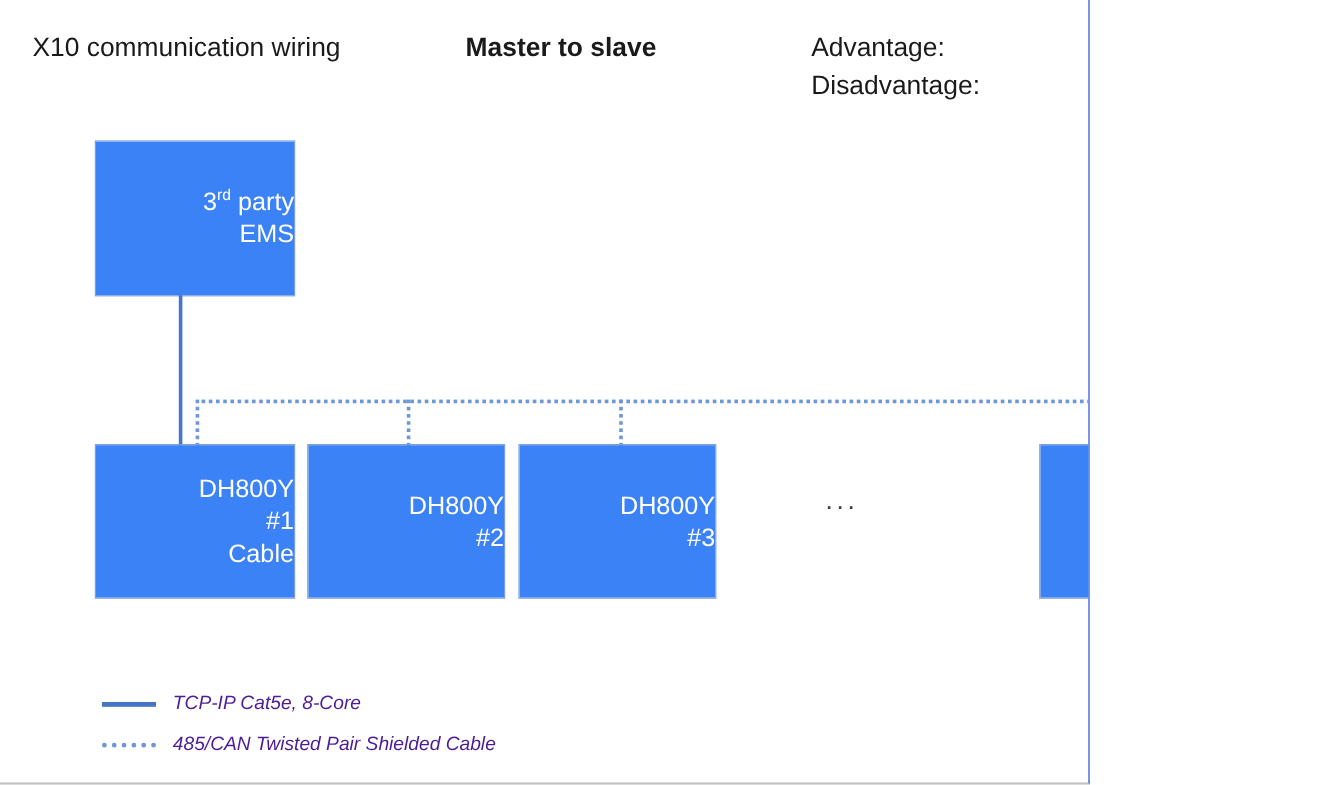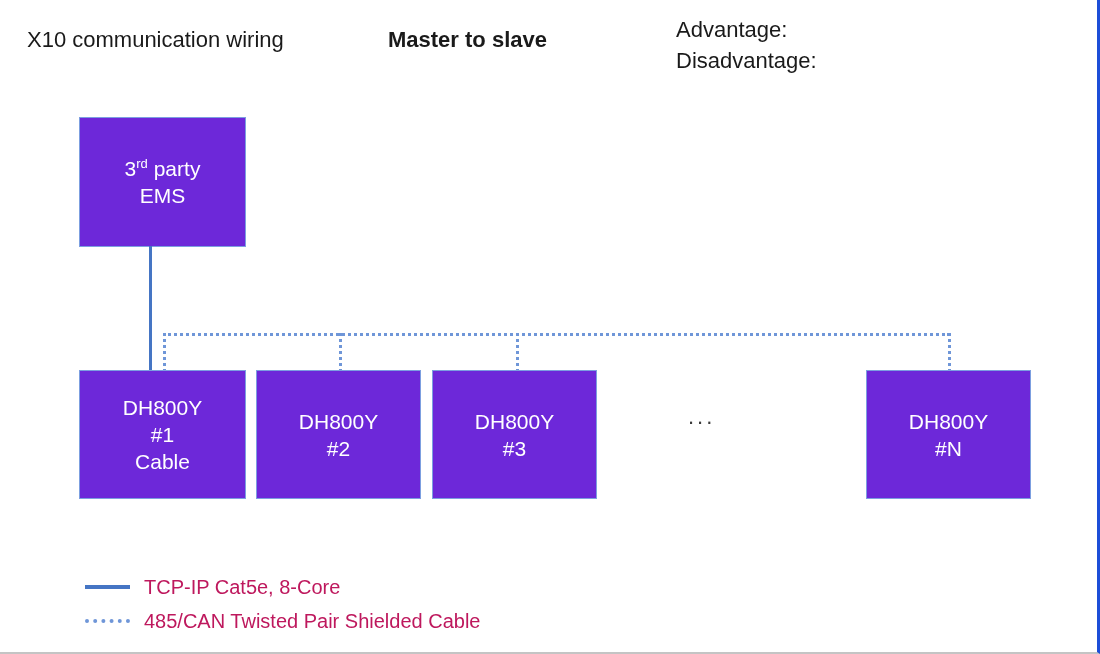--- a/index.html
+++ b/index.html
@@ -5,61 +5,61 @@
   html, body {
     margin: 0;
     padding: 0;
     background: #ffffff;
   }
   body {
     font-family: "Liberation Sans", sans-serif;
   }
   #canvas {
     position: relative;
-    width: 1100px;
+    width: 908px;
     height: 654px;
     background: #ffffff;
-    border-right: 3px solid #1d4ed8;
+    border-right: 1px solid #1d4ed8;
     border-bottom: 2px solid #c4c4c4;
     box-sizing: border-box;
     overflow: hidden;
   }
 
   
   .hdr {
     position: absolute;
     font-size: 22px;
     line-height: 30px;
     color: #1a1a1a;
     white-space: pre;
   }
   #title-x10   { left: 27px;  top: 25px; }
   #title-m2s   { left: 388px; top: 25px; font-weight: bold; }
 
   #notes {
     position: absolute;
     left: 676px;
-    top: 15px;
+    top: 25px;
     font-size: 22px;
     line-height: 30.5px;
     color: #1a1a1a;
   }
   #notes div { white-space: pre; }
 
   
   .box {
     position: absolute;
-    background: #6d28d9;
+    background: #3b82f6;
     color: #ffffff;
     font-size: 21px;
     line-height: 27px;
     text-align: center;
     display: flex;
     flex-direction: column;
-    align-items: center;
+    align-items: flex-end;
     justify-content: center;
     box-sizing: border-box;
     outline: 1px solid #7c9fe0;
   }
   .box .ln { white-space: pre; display: block; }
   .box sup {
     font-size: 0.62em;
     vertical-align: super;
     line-height: 0;
   }
@@ -116,23 +116,24 @@
     height: 34px;
   }
   .legend-swatch {
     width: 45px;
     flex: 0 0 45px;
     margin-right: 14px;
   }
   .sw-solid  { height: 0; border-top: 4px solid #4575c4; }
   .sw-dotted { height: 0; border-top: 4px dotted #6f96d8; }
   .legend-label {
-    font-size: 20px;
-    color: #be185d;
+    font-size: 16px;
+    color: #4c1d95;
     white-space: pre;
+    font-style: italic;
   }
 </style>
 </head>
 <body>
 
 <div id="canvas">
 
   <div class="hdr" id="title-x10">X10 communication wiring</div>
 
   <div class="hdr" id="title-m2s">Master to slave</div>

